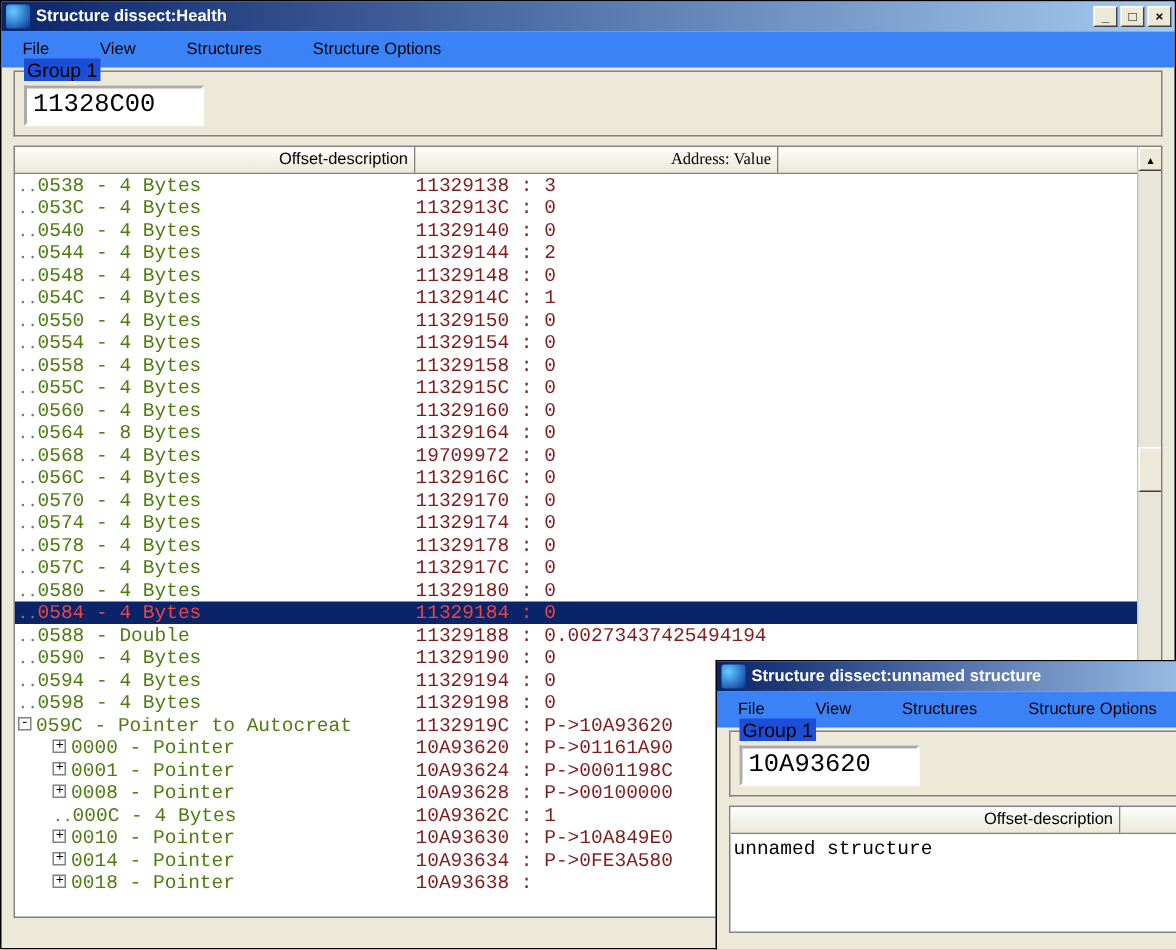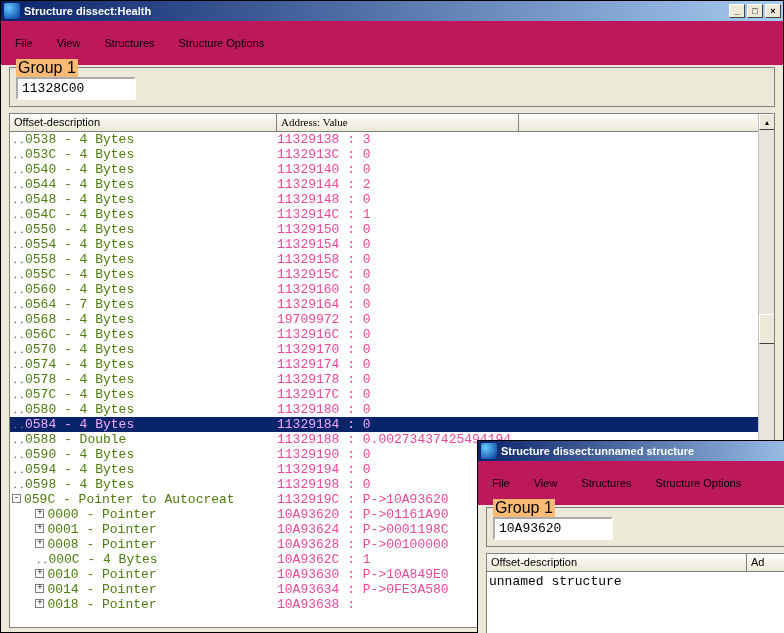--- a/index.html
+++ b/index.html
@@ -62,56 +62,56 @@
   color: #000;
   font-size: 9px;
   font-weight: bold;
   display: flex;
   align-items: center;
   justify-content: center;
   line-height: 1;
   cursor: pointer;
 }
 .menubar {
-  background: #be185d;
-  display: flex;
-  padding: 14px 6px;
-  gap: 8px;
+  background: #3b82f6;
+  display: flex;
+  padding: 4px 6px;
+  gap: 18px;
 }
 .menu-item {
   padding: 2px 8px;
   cursor: pointer;
 }
 .group-box {
   margin: 2px 8px 6px 8px;
   border: 1px solid #808080;
   border-top: none;
   position: relative;
   padding: 10px 6px 6px 6px;
 }
 .group-legend {
   position: absolute;
   top: -8px;
   left: 6px;
-  background: #fdba74;
+  background: #1d4ed8;
   padding: 0 2px;
-  font-size: 16px;
+  font-size: 13px;
 }
 .group-box::before {
   content: "";
   position: absolute;
   top: 0;
   left: 0;
   right: 0;
   height: 1px;
   background: #808080;
 }
 .addr-input {
   font-family: "Courier New", monospace;
-  font-size: 13px;
+  font-size: 17px;
   padding: 2px 4px;
   width: 120px;
   border: 2px inset #fff;
   background: #fff;
 }
 .pane {
   position: relative;
   margin: 0 8px;
   border: 1px solid #808080;
   background: #fff;
@@ -125,20 +125,21 @@
   background: #ece9d8;
   border-bottom: 1px solid #808080;
   font-size: 11px;
 }
 .coh {
   border-right: 1px solid #808080;
   padding: 2px 4px;
   background: linear-gradient(#fdfdfb, #ece9d8);
   white-space: nowrap;
   overflow: hidden;
+  text-align: right;
 }
 .coh.c1 { width: 267px; }
 .coh.c2 { width: 242px; font-family: Liberation Serif, serif; }
 .coh.c3 { flex: 1; }
 .rows {
   font-family: "Courier New", monospace;
   font-size: 13px;
   line-height: 15px;
   overflow: hidden;
   white-space: nowrap;
@@ -152,26 +153,26 @@
   color: #777;
   font-family: "Courier New", monospace;
 }
 .offset-cell {
   width: 265px;
   display: flex;
   overflow: hidden;
 }
 .offset-cell .lbl { color: #4d7c0f; }
 .addrval {
-  color: #ec4899;
+  color: #7f1d1d;
 }
 .row.selected {
   background: #0a246a;
 }
-.row.selected .addrval, .row.selected .lbl { color: #f0abfc; }
+.row.selected .addrval, .row.selected .lbl { color: #ef4444; }
 .expander {
   display: inline-block;
   width: 9px;
   height: 9px;
   border: 1px solid #808080;
   background: #fff;
   text-align: center;
   line-height: 7px;
   font-size: 9px;
   margin-right: 3px;
@@ -313,21 +314,21 @@
         <div class="row">
           <div class="offset-cell">
             <span class="tree-prefix">․․</span>
             <span class="lbl">0560 - 4 Bytes</span>
           </div>
           <span class="addrval">11329160 : 0</span>
         </div>
         <div class="row">
           <div class="offset-cell">
             <span class="tree-prefix">․․</span>
-            <span class="lbl">0564 - 7 Bytes</span>
+            <span class="lbl">0564 - 8 Bytes</span>
           </div>
           <span class="addrval">11329164 : 0</span>
         </div>
         <div class="row">
           <div class="offset-cell">
             <span class="tree-prefix">․․</span>
             <span class="lbl">0568 - 4 Bytes</span>
           </div>
           <span class="addrval">19709972 : 0</span>
         </div>

